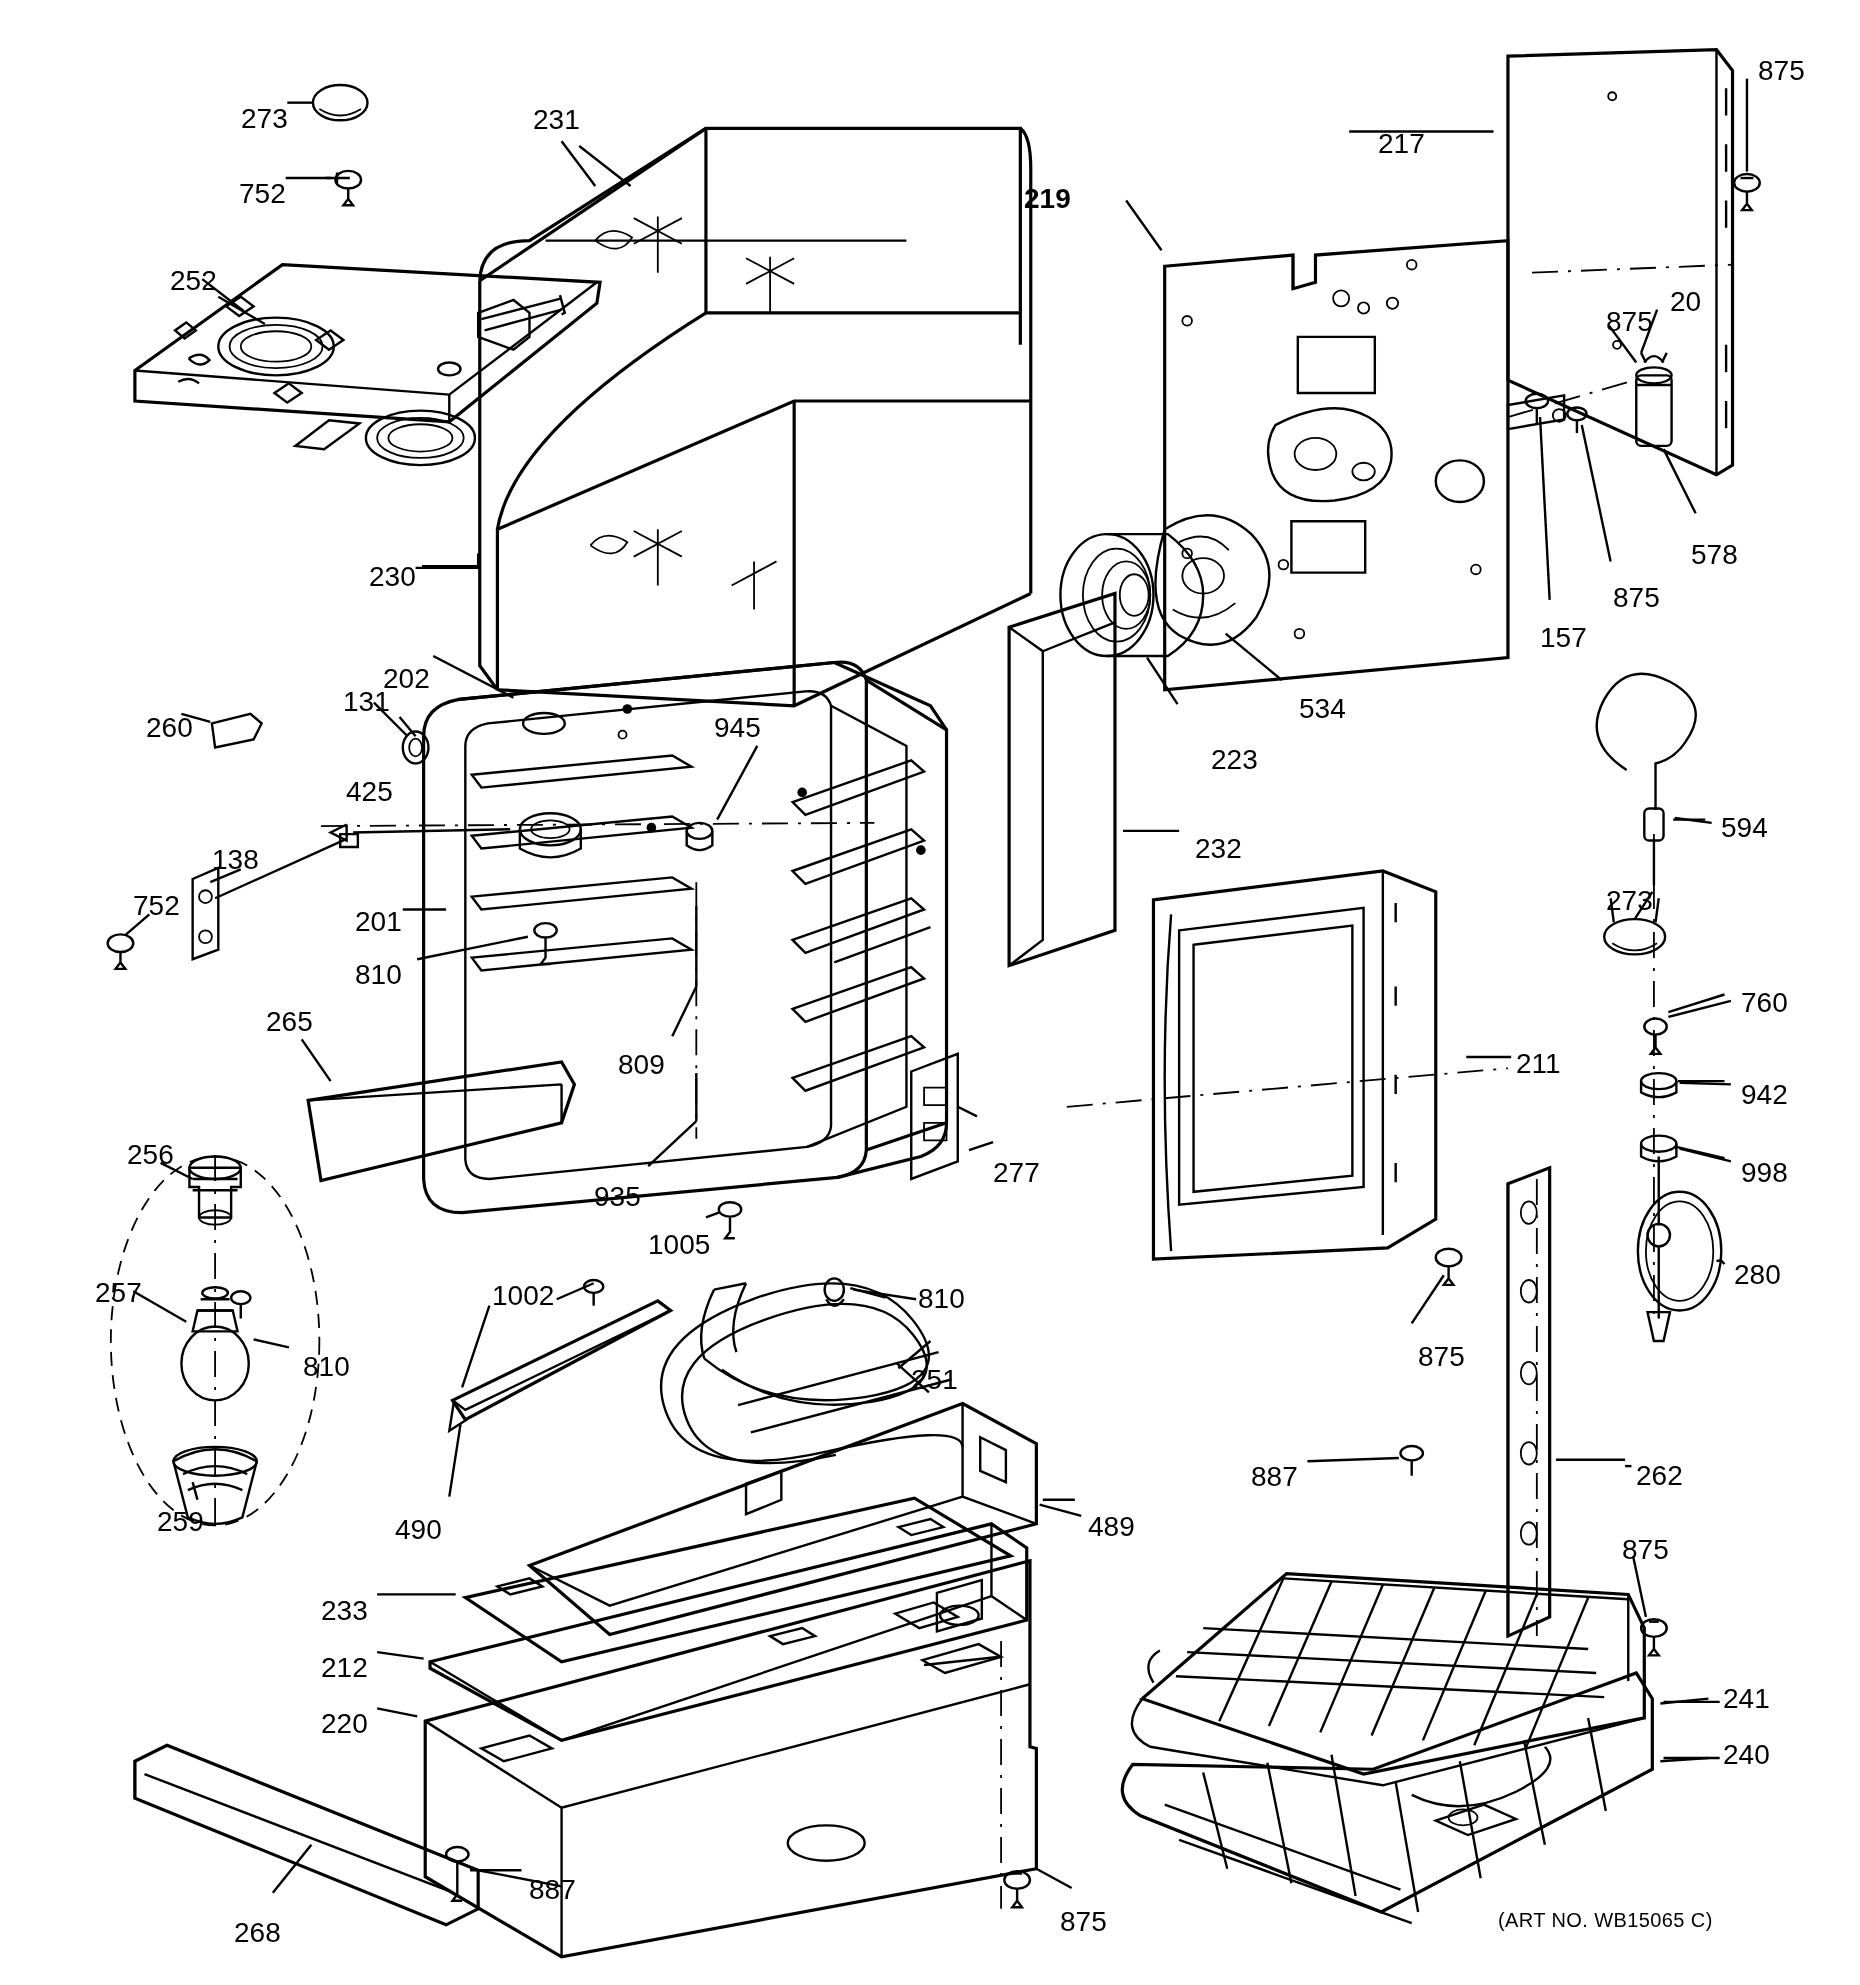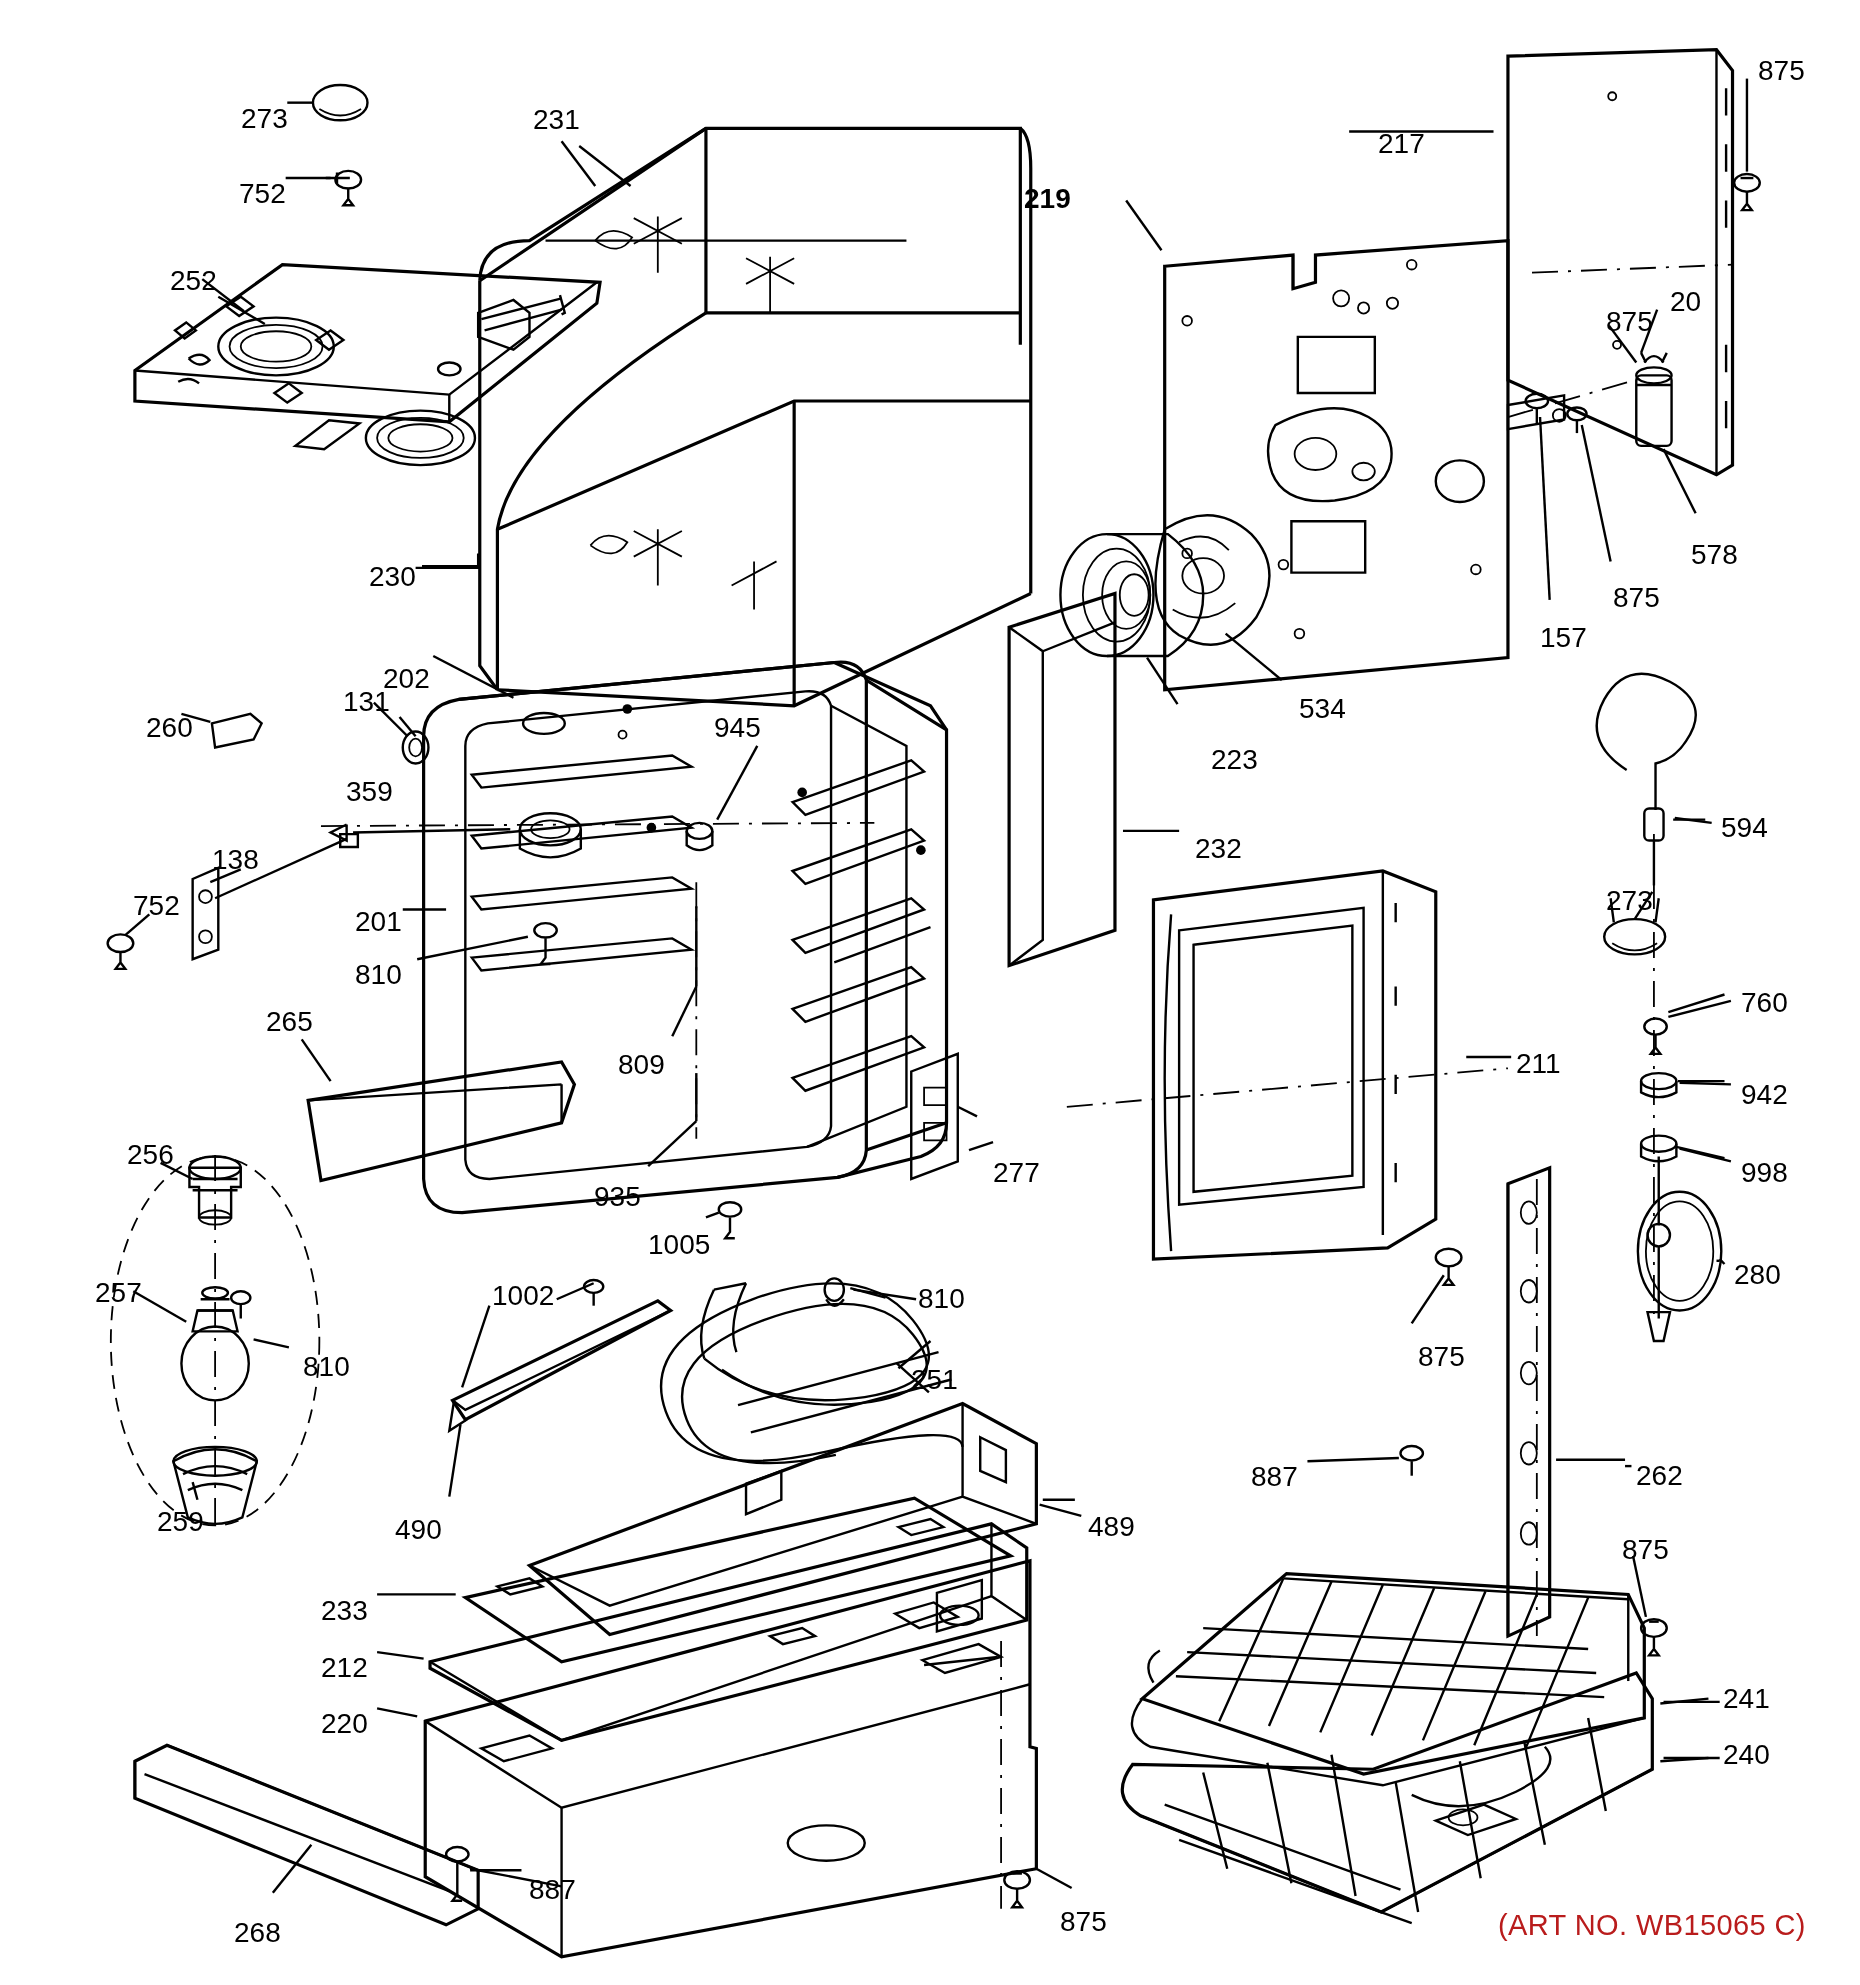--- a/index.html
+++ b/index.html
@@ -1,19 +1,19 @@
 <!DOCTYPE html>
 <html style="font-size:13px"><head>
 <meta charset="utf-8">
 <style>
   html,body{margin:0;padding:0;background:#ffffff;}
   body{width:1861px;height:1985px;position:relative;font-family:"Liberation Sans",sans-serif;}
   #stage{position:relative;width:1861px;height:1985px;overflow:hidden;}
   .lbl{position:absolute;font-size:28px;color:#000;white-space:nowrap;font-family:"Liberation Sans",sans-serif;}
-  .art{position:absolute;font-size:29px;color:#b91c1c;white-space:nowrap;letter-spacing:0.4px;}
+  .art{position:absolute;font-size:20px;color:#000000;white-space:nowrap;letter-spacing:0.4px;}
   svg.draw{position:absolute;left:0;top:0;width:1861px;height:1985px;}
   svg.draw *{vector-effect:non-scaling-stroke;}
   .ln{stroke:#000;stroke-width:2.4;fill:none;}
   .ln3{stroke:#000;stroke-width:3.2;fill:none;}
   .thin{stroke:#000;stroke-width:1.8;fill:none;}
   .dash{stroke:#000;stroke-width:1.8;fill:none;stroke-dasharray:26 10 3 10;}
   .dsh2{stroke:#000;stroke-width:1.8;fill:none;stroke-dasharray:14 9;}
   .dot{fill:#000;}
 </style>
 </head>
@@ -508,21 +508,21 @@
 <div class="lbl" style="left:1606px;top:306px;">875</div>
 <div class="lbl" style="left:1670px;top:286px;">20</div>
 <div class="lbl" style="left:1691px;top:539px;">578</div>
 <div class="lbl" style="left:1613px;top:582px;">875</div>
 <div class="lbl" style="left:1540px;top:622px;">157</div>
 <div class="lbl" style="left:1299px;top:693px;">534</div>
 <div class="lbl" style="left:1211px;top:744px;">223</div>
 <div class="lbl" style="left:383px;top:623px;margin-top:40px;">202</div>
 <div class="lbl" style="left:343px;top:686px;">131</div>
 <div class="lbl" style="left:146px;top:712px;">260</div>
-<div class="lbl" style="left:346px;top:776px;">359</div>
+<div class="lbl" style="left:346px;top:776px;">425</div>
 <div class="lbl" style="left:714px;top:712px;">945</div>
 <div class="lbl" style="left:212px;top:844px;">138</div>
 <div class="lbl" style="left:133px;top:890px;">752</div>
 <div class="lbl" style="left:355px;top:906px;">201</div>
 <div class="lbl" style="left:355px;top:959px;">810</div>
 <div class="lbl" style="left:1195px;top:833px;">232</div>
 <div class="lbl" style="left:1516px;top:1048px;">211</div>
 <div class="lbl" style="left:1721px;top:812px;">594</div>
 <div class="lbl" style="left:1606px;top:885px;">273</div>
 <div class="lbl" style="left:1741px;top:987px;">760</div>

